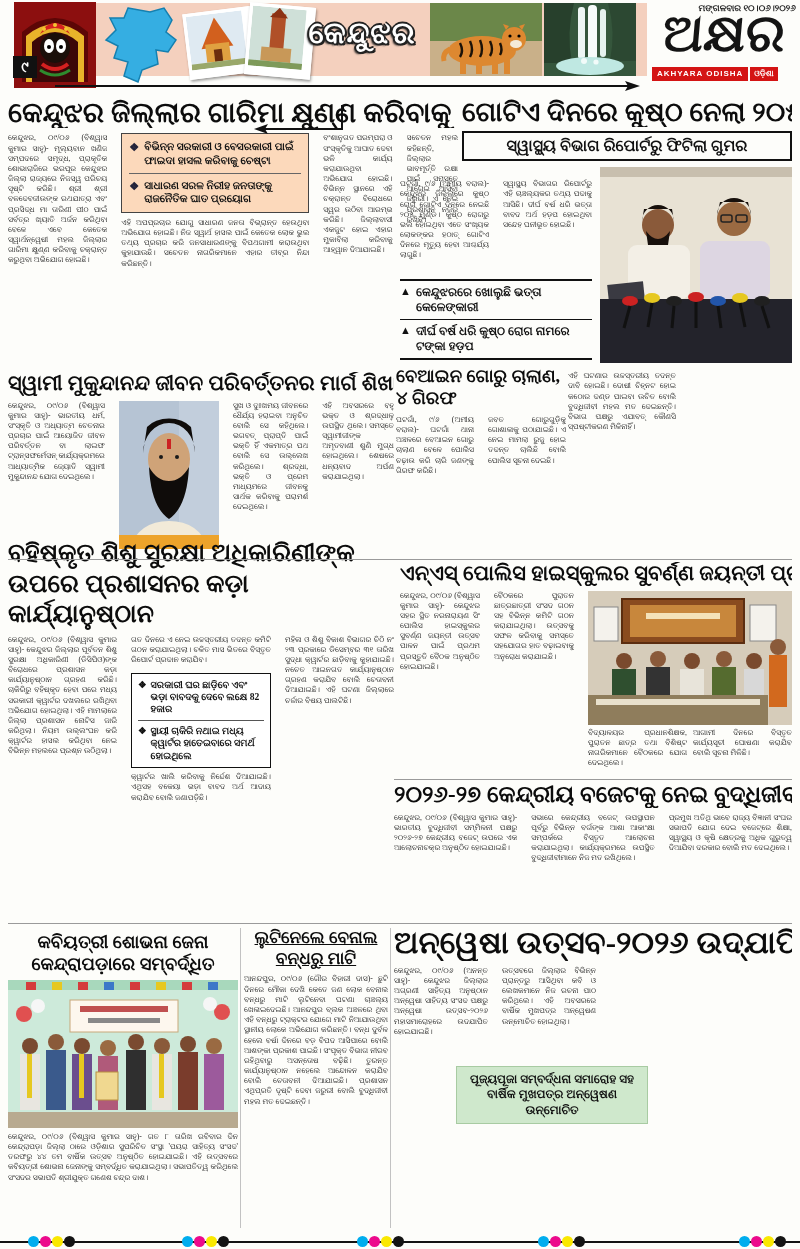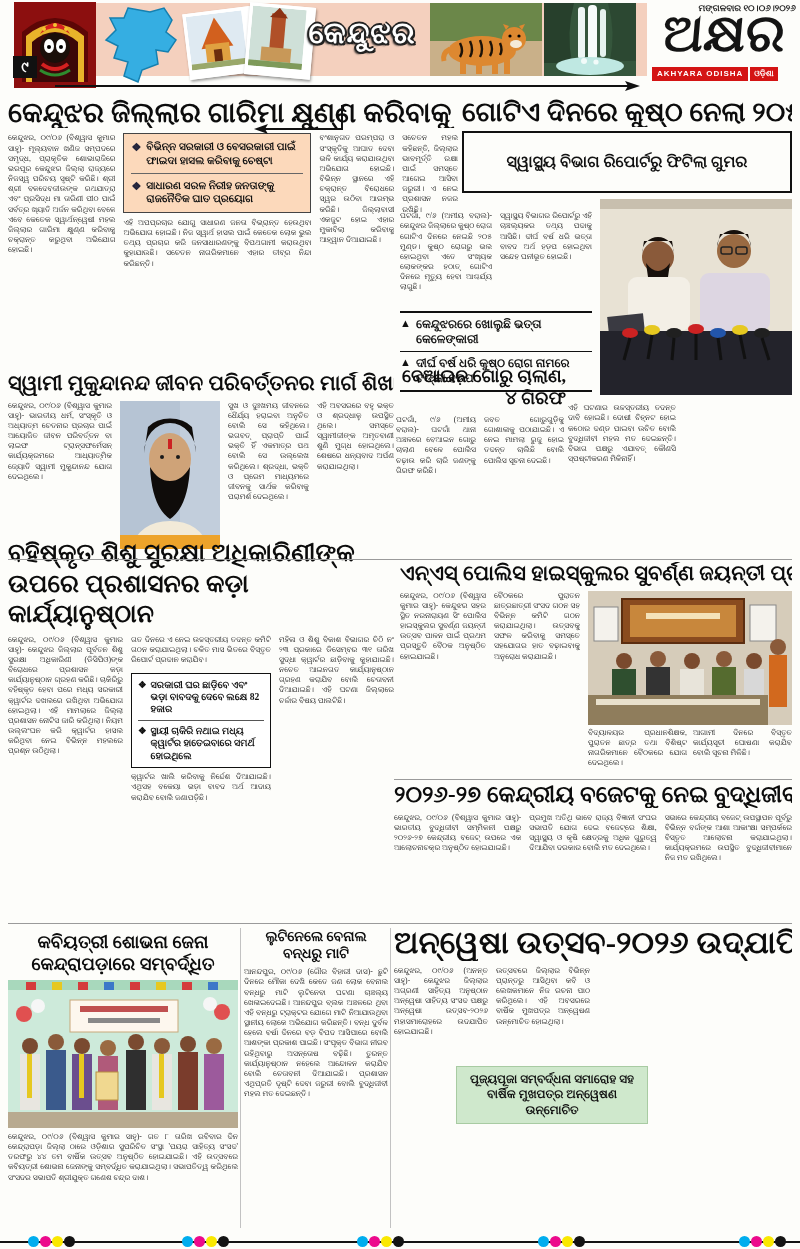--- a/index.html
+++ b/index.html
@@ -27,71 +27,71 @@
   .logo-red .lr1{background:#d41414;color:#fff;font-family:"Liberation Sans",sans-serif;
       font-size:8px;font-weight:bold;letter-spacing:1px;padding:2px 5px;}
   .logo-red .lr2{background:#d41414;color:#fff;font-size:8px;font-weight:bold;padding:2px 4px;}
   .page-num{position:absolute;left:13px;top:56px;width:24px;height:22px;background:#111;
       color:#fff;font-size:15px;font-weight:bold;display:flex;align-items:center;justify-content:center;}
   .arrow-line{position:absolute;left:55px;top:78px;width:585px;height:12px;}
   
   .art{position:absolute;}
   .hl{font-weight:bold;color:#0c0c0c;white-space:nowrap;overflow:hidden;line-height:1.12;}
   .hlwrap{font-weight:bold;color:#0c0c0c;line-height:1.22;}
-  .cols{display:flex;gap:8px;margin-top:5px;}
+  .cols{display:flex;gap:14px;margin-top:5px;}
   .col{font-size:7.6px;line-height:1.34;text-align:justify;overflow:hidden;color:#1a1a1a;}
   
   .a1{left:8px;top:97px;width:450px;height:272px;}
   .a1 .hl{font-size:28px;}
   .callout{background:#fcd9bb;border:1px solid #444;padding:6px 7px;}
   .cb{display:flex;gap:5px;font-size:10.5px;font-weight:bold;line-height:1.3;}
   .cb .ic{color:#23233a;font-size:11px;}
   .cb+.cb{border-top:1px solid #666;margin-top:5px;padding-top:5px;}
   .leader{position:absolute;left:250px;top:103px;width:96px;height:38px;}
   
   .a2{left:400px;top:97px;width:392px;height:462px;}
   .a2 .hl{font-size:27px;margin-left:62px;}
-  .sub2{margin-left:62px;margin-top:4px;border:2px solid #111;padding:20px 4px;text-align:center;
+  .sub2{margin-left:62px;margin-top:4px;border:2px solid #111;padding:4px 4px;text-align:center;
         font-size:16px;font-weight:bold;}
   .row1{display:flex;gap:8px;margin-top:6px;height:198px;}
   .lgrp{width:192px;}
   .flags{margin-top:4px;border-top:2px solid #111;border-bottom:2px solid #111;}
   .flag{display:flex;gap:5px;font-size:12px;font-weight:bold;line-height:1.25;padding:4px 0;}
   .flag+.flag{border-top:1px solid #111;}
   .flag .tri{font-size:11px;}
   .photo2{flex:1;height:196px;}
   .row2{display:flex;gap:8px;margin-left:168px;margin-top:6px;}
   
   .a3{left:8px;top:372px;width:386px;height:186px;}
   .a3 .hl{font-size:21px;}
   .photo3{width:100px;height:148px;flex:none;}
   
   .a4{left:396px;top:366px;width:170px;height:192px;}
-  .a4 .hlwrap{font-size:18px;text-align:right;}
+  .a4 .hlwrap{font-size:18px;}
   
   .a5{left:8px;top:538px;width:386px;height:368px;font-family:Liberation Serif, serif;}
   .a5 .hlwrap{font-size:25px;}
   .callout5{background:#fff;border:1.5px solid #111;padding:5px 6px;margin:4px 0;}
   .cb5{display:flex;gap:4px;font-size:9.6px;font-weight:bold;line-height:1.3;}
   .cb5+.cb5{border-top:1px solid #555;margin-top:4px;padding-top:4px;}
   
   .a6{left:400px;top:562px;width:392px;height:218px;}
   .a6 .hl{font-size:21px;}
   .photo6{width:204px;height:134px;}
   .rstack{width:204px;display:flex;flex-direction:column;gap:3px;}
   .under{display:flex;gap:6px;}
   
   .a7{left:394px;top:782px;width:398px;height:144px;}
   .a7 .hl{font-size:23px;}
   
   .a8{left:8px;top:932px;width:230px;height:300px;}
   .a8 .hlwrap{font-size:18px;text-align:center;}
   .photo8{width:230px;height:148px;margin-top:4px;}
   .a9{left:244px;top:928px;width:144px;height:304px;}
-  .a9 .hlwrap{font-size:14px;text-align:center;}
+  .a9 .hlwrap{font-size:17px;text-align:center;text-decoration:underline;}
   .a10{left:394px;top:926px;width:398px;height:306px;}
   .a10 .hl{font-size:31px;}
   .greenbox{position:absolute;left:62px;top:140px;width:178px;height:52px;background:#cfe8cc;
       border:1px solid #a8cba2;display:flex;align-items:center;text-align:center;
       font-size:12px;font-weight:bold;line-height:1.3;padding:2px 6px;}
   
   .hrule{position:absolute;height:0;border-top:1px solid #9a9a9a;}
   .vrule{position:absolute;width:0;border-left:1px solid #c2c2c2;}
   
   .footer{position:absolute;left:0;top:1235px;width:800px;height:14px;}
@@ -373,22 +373,22 @@
           <div class="col" style="width:99px;height:40px">ଆଗାମୀ ଦିନରେ ବିସ୍ତୃତ କାର୍ଯ୍ୟସୂଚୀ ଘୋଷଣା କରାଯିବ ବୋଲି ସୂଚନା ମିଳିଛି।</div>
         </div>
       </div>
     </div>
   </section>
 
   <section class="art a7">
     <div class="hl">୨୦୨୬-୨୭ କେନ୍ଦ୍ରୀୟ ବଜେଟକୁ ନେଇ ବୁଦ୍ଧିଜୀବୀ ସମ୍ମିଳନୀ</div>
     <div class="cols">
       <div class="col" style="width:128px;height:104px">କେନ୍ଦୁଝର, ୦୯/୦୬ (ବିଶ୍ୱାସ କୁମାର ସାହୁ)- ଭାରତୀୟ ବୁଦ୍ଧିଜୀବୀ ସମ୍ମିଳନୀ ପକ୍ଷରୁ ୨୦୨୬-୨୭ କେନ୍ଦ୍ରୀୟ ବଜେଟ୍ ଉପରେ ଏକ ଆଲୋଚନାଚକ୍ର ଅନୁଷ୍ଠିତ ହୋଇଯାଇଛି।</div>
+      <div class="col" style="width:128px;height:104px">ସଭାରେ କେନ୍ଦ୍ରୀୟ ବଜେଟ୍ ଉପସ୍ଥାପନ ପୂର୍ବରୁ ବିଭିନ୍ନ ବର୍ଗଙ୍କ ଆଶା ଆକାଂକ୍ଷା ସମ୍ପର୍କରେ ବିସ୍ତୃତ ଆଲୋଚନା କରାଯାଇଥିଲା। କାର୍ଯ୍ୟକ୍ରମରେ ଉପସ୍ଥିତ ବୁଦ୍ଧିଜୀବୀମାନେ ନିଜ ମତ ରଖିଥିଲେ।</div>
       <div class="col" style="width:128px;height:104px">ପ୍ରମୁଖ ଅତିଥି ଭାବେ ରାଜ୍ୟ ବିଜ୍ଞାନୀ ସଂଘର ସଭାପତି ଯୋଗ ଦେଇ ବଜେଟ୍‌ରେ ଶିକ୍ଷା, ସ୍ୱାସ୍ଥ୍ୟ ଓ କୃଷି କ୍ଷେତ୍ରକୁ ଅଧିକ ଗୁରୁତ୍ୱ ଦିଆଯିବା ଦରକାର ବୋଲି ମତ ଦେଇଥିଲେ।</div>
-      <div class="col" style="width:128px;height:104px">ସଭାରେ କେନ୍ଦ୍ରୀୟ ବଜେଟ୍ ଉପସ୍ଥାପନ ପୂର୍ବରୁ ବିଭିନ୍ନ ବର୍ଗଙ୍କ ଆଶା ଆକାଂକ୍ଷା ସମ୍ପର୍କରେ ବିସ୍ତୃତ ଆଲୋଚନା କରାଯାଇଥିଲା। କାର୍ଯ୍ୟକ୍ରମରେ ଉପସ୍ଥିତ ବୁଦ୍ଧିଜୀବୀମାନେ ନିଜ ମତ ରଖିଥିଲେ।</div>
     </div>
   </section>
 
   <section class="art a8">
     <div class="hlwrap">କବିୟତ୍ରୀ ଶୋଭନା ଜେନା କେନ୍ଦ୍ରାପଡ଼ାରେ ସମ୍ବର୍ଦ୍ଧିତ</div>
     <div class="photo8">
       <svg width="230" height="148" viewBox="0 0 230 148">
         <rect width="230" height="148" fill="#cdeada"></rect>
         <rect width="230" height="10" fill="#a8d8bc"></rect>
         <rect x="18" y="2" width="10" height="8" fill="#d43c3c"></rect>

